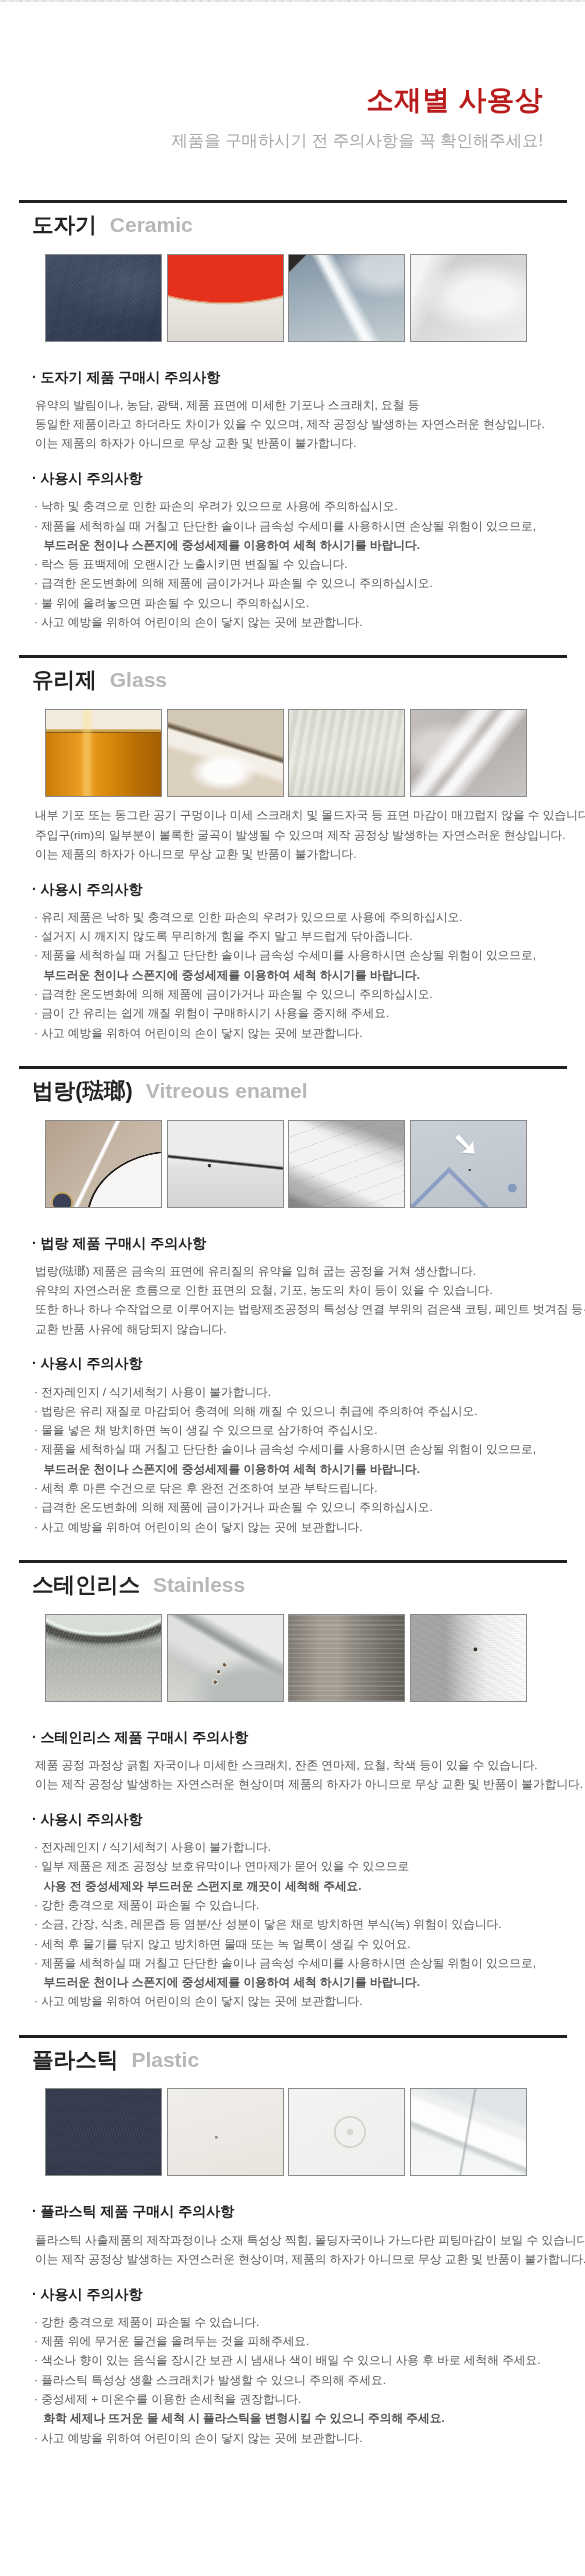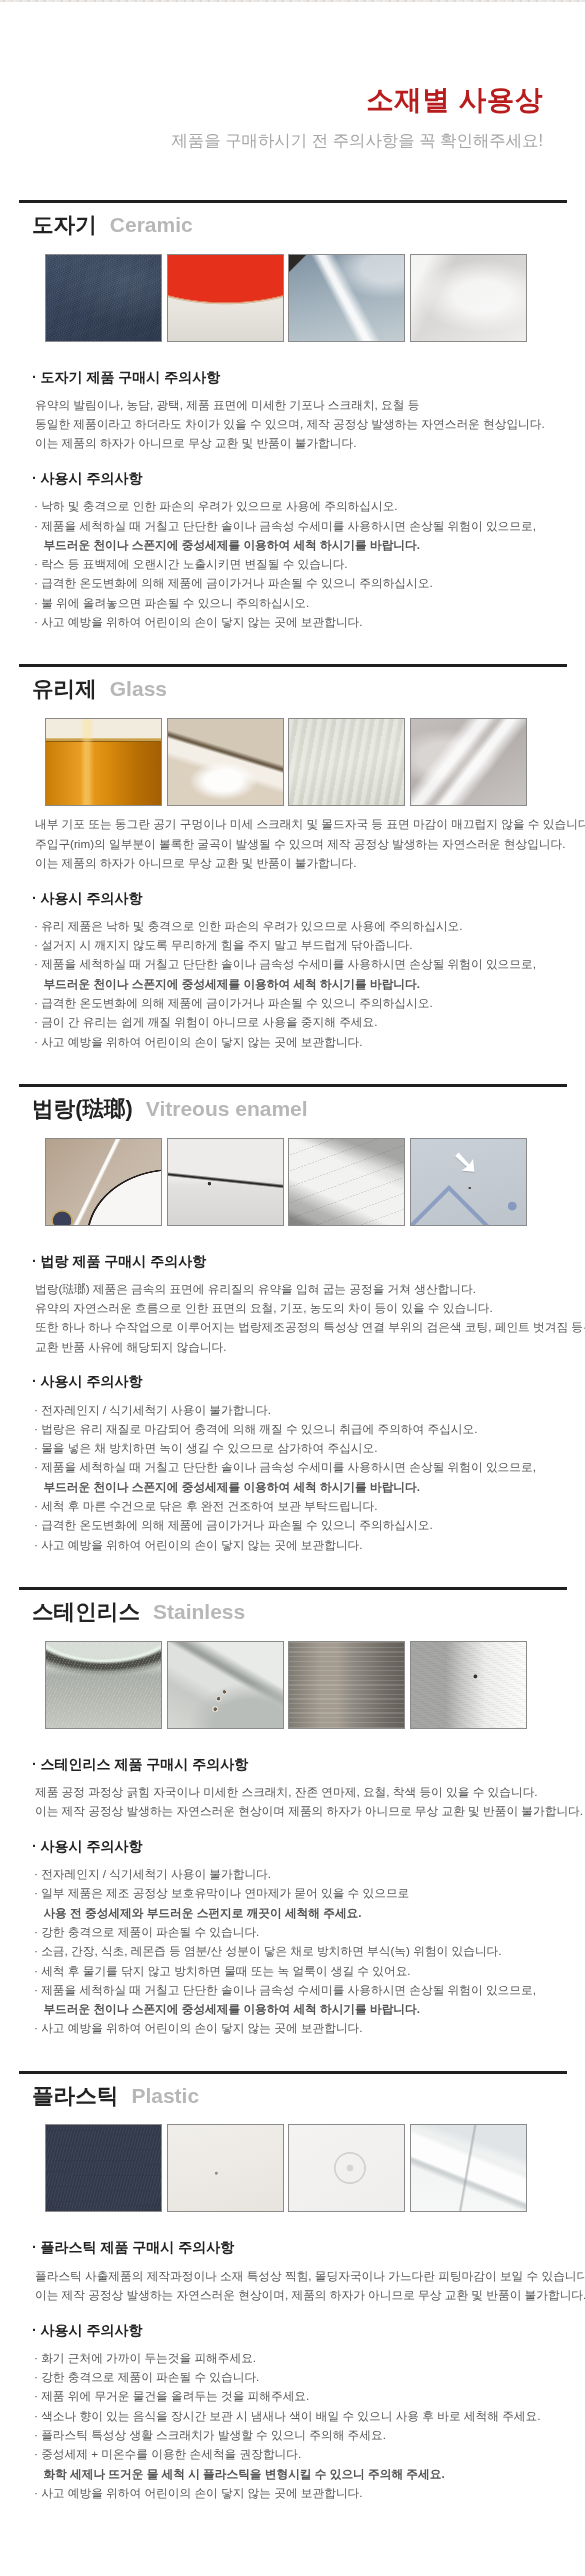--- a/index.html
+++ b/index.html
@@ -7,21 +7,21 @@
     width:585px;height:2576px;overflow:hidden;background:#ffffff;
     font-family:"Liberation Sans", sans-serif;color:#555;
   }
   .top-strip{height:1.8px;background:repeating-linear-gradient(90deg,#e9e6e3 0 3.5px,#dcd9d6 3.5px 5.3px,#efedeb 5.3px 8.2px);}
   
   .header{text-align:right;padding-right:42px;}
   .eyebrow{margin-top:83px;font-size:27.5px;line-height:30px;font-weight:700;color:#b91c1c;letter-spacing:0.6px;}
   .big-title{margin:3.5px 0 0 0;font-size:57px;line-height:61px;font-weight:800;color:#2d2d2d;letter-spacing:1.2px;}
   .subtitle{margin-top:15px;margin-bottom:50px;font-size:16.4px;line-height:20px;color:#a6a6a6;}
   
-  .section{padding-bottom:33px;}
+  .section{padding-bottom:24px;}
   .divider{height:2.9px;background:#1f1f1f;margin:0 17.6px 0 19.3px;}
   .sec-title{margin:8.2px 0 0 32px;line-height:27px;white-space:nowrap;}
   .sec-title .ko{font-size:21.6px;font-weight:700;color:#222222;}
   .sec-title .en{font-size:21px;font-weight:700;color:#b7b7b7;margin-left:13px;}
   .photos{margin:11.7px 0 0 45px;display:flex;gap:4.7px;}
   .photo{width:117px;height:88px;box-sizing:border-box;border:0.6px solid #8a8a8a;position:relative;overflow:hidden;flex:0 0 auto;}
   .heading{margin:26px 12px 0 32px;font-size:14px;line-height:19px;font-weight:700;color:#222222;white-space:nowrap;}
   .heading.use{margin-top:16.4px;}
   .para{margin:8.2px 0 0 35px;}
   .para div{font-size:11.7px;line-height:19.3px;color:#555555;white-space:nowrap;}
@@ -176,21 +176,21 @@
           <div>주입구(rim)의 일부분이 볼록한 굴곡이 발생될 수 있으며 제작 공정상 발생하는 자연스러운 현상입니다.</div>
           <div>이는 제품의 하자가 아니므로 무상 교환 및 반품이 불가합니다.</div>
         </div>
     <div class="heading use">· 사용시 주의사항</div>
     <div class="bullets">
           <div>· 유리 제품은 낙하 및 충격으로 인한 파손의 우려가 있으므로 사용에 주의하십시오.</div>
           <div>· 설거지 시 깨지지 않도록 무리하게 힘을 주지 말고 부드럽게 닦아줍니다.</div>
           <div>· 제품을 세척하실 때 거칠고 단단한 솔이나 금속성 수세미를 사용하시면 손상될 위험이 있으므로,</div>
           <div class="indent">부드러운 천이나 스폰지에 중성세제를 이용하여 세척 하시기를 바랍니다.</div>
           <div>· 급격한 온도변화에 의해 제품에 금이가거나 파손될 수 있으니 주의하십시오.</div>
-          <div>· 금이 간 유리는 쉽게 깨질 위험이 아니므로 사용을 중지해 주세요.</div>
+          <div>· 금이 간 유리는 쉽게 깨질 위험이 구매하시기 사용을 중지해 주세요.</div>
           <div>· 사고 예방을 위하여 어린이의 손이 닿지 않는 곳에 보관합니다.</div>
         </div>
   </section>
 
   <section class="section">
     <div class="divider"></div>
     <div class="sec-title">
       <span class="ko">법랑(琺瑯)</span><span class="en">Vitreous enamel</span>
     </div>
     <div class="photos">
@@ -260,21 +260,20 @@
           <div class="photo ph-plastic-2" title="white-plastic-molding-mark-photo"></div>
           <div class="photo ph-plastic-3" title="white-plastic-handle-seam-photo"></div>
         </div>
     <div class="heading buy">· 플라스틱 제품 구매시 주의사항</div>
     <div class="para">
           <div>플라스틱 사출제품의 제작과정이나 소재 특성상 찍힘, 몰딩자국이나 가느다란 피팅마감이 보일 수 있습니다.</div>
           <div>이는 제작 공정상 발생하는 자연스러운 현상이며, 제품의 하자가 아니므로 무상 교환 및 반품이 불가합니다.</div>
         </div>
     <div class="heading use">· 사용시 주의사항</div>
     <div class="bullets">
-          <div>· 화기 근처에 가까이 두는것을 피해주세요.</div>
           <div>· 강한 충격으로 제품이 파손될 수 있습니다.</div>
           <div>· 제품 위에 무거운 물건을 올려두는 것을 피해주세요.</div>
           <div>· 색소나 향이 있는 음식을 장시간 보관 시 냄새나 색이 배일 수 있으니 사용 후 바로 세척해 주세요.</div>
           <div>· 플라스틱 특성상 생활 스크래치가 발생할 수 있으니 주의해 주세요.</div>
           <div>· 중성세제 + 미온수를 이용한 손세척을 권장합니다.</div>
           <div class="indent">화학 세제나 뜨거운 물 세척 시 플라스틱을 변형시킬 수 있으니 주의해 주세요.</div>
           <div>· 사고 예방을 위하여 어린이의 손이 닿지 않는 곳에 보관합니다.</div>
         </div>
   </section>
 </main>

